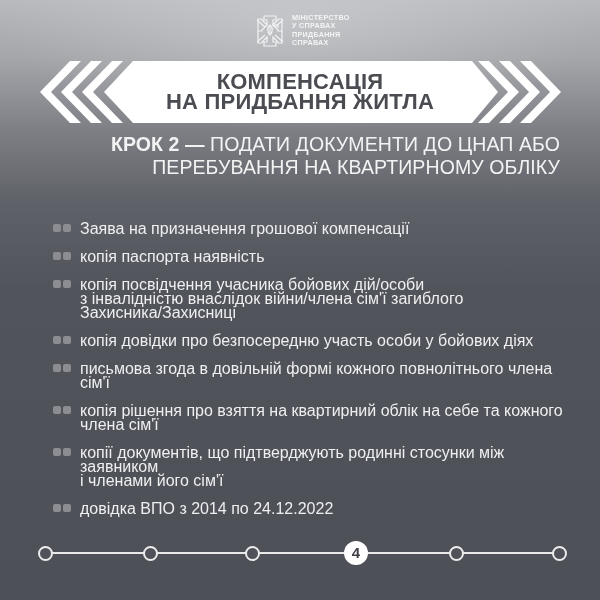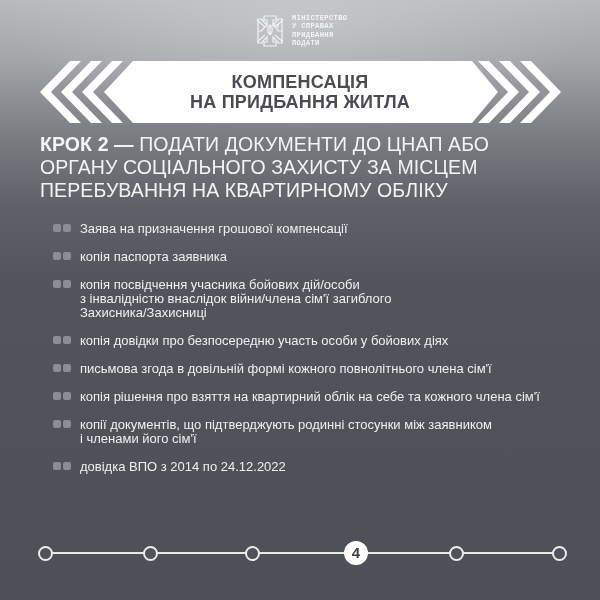--- a/index.html
+++ b/index.html
@@ -9,35 +9,35 @@
     background: linear-gradient(180deg, #b9babd 0%, #a3a5a9 10%, #7c7e84 22%, #5f6168 34%, #52545b 48%, #4e5057 100%);
   }
   .glow {
     position: absolute; left: 0; top: 0; width: 600px; height: 600px;
     background: radial-gradient(ellipse 420px 160px at 300px 20px, rgba(210,211,214,0.55), rgba(210,211,214,0) 70%);
     pointer-events: none;
   }
   .logo { position: absolute; left: 253px; top: 14px; width: 34px; height: 34px; }
   .logo-text {
     position: absolute; left: 292px; top: 14px;
-    font-size: 7.2px; font-weight: bold; color: #f4f4f5; line-height: 8.4px; letter-spacing: 0.3px; font-family: Liberation Mono, monospace;
+    font-size: 7.2px; font-weight: bold; color: #f4f4f5; line-height: 8.4px; letter-spacing: 0.3px;
   }
   .banner { position: absolute; left: 0; top: 60px; width: 600px; height: 64px; }
   .banner-title {
     position: absolute; left: 130px; width: 340px; top: 72px;
-    text-align: center; color: #4a4c52; font-weight: bold; font-size: 18px; line-height: 20px;
+    text-align: center; color: #4a4c52; font-weight: bold; font-size: 22px; line-height: 20px;
     letter-spacing: 0.2px;
   }
   .step-heading {
     position: absolute; left: 40px; width: 520px; top: 133px;
-    text-align: left; color: #f3f3f4; font-size: 19.5px; line-height: 23px; letter-spacing: 0.1px;
+    text-align: right; color: #f3f3f4; font-size: 19.5px; line-height: 23px; letter-spacing: 0.1px;
   }
   .step-heading b { font-weight: bold; }
   .doc-list { position: absolute; left: 52px; top: 222px; width: 530px; margin: 0; padding: 0; list-style: none; }
-  .doc-item { position: relative; padding-left: 28px; color: #eeeff0; font-size: 13px; line-height: 14px; margin-bottom: 14px; }
+  .doc-item { position: relative; padding-left: 28px; color: #eeeff0; font-size: 16px; line-height: 14px; margin-bottom: 14px; }
   .bullet { position: absolute; left: 1px; top: 2px; width: 19px; height: 9px; }
   .bullet i { position: absolute; top: 0; width: 8px; height: 8px; border-radius: 2px; background: #8b8d93; }
   .bullet i:first-child { left: 0; }
   .bullet i:last-child { left: 10px; }
   .doc-text { white-space: pre-line; display: block; }
   .progress { position: absolute; left: 0; top: 538px; width: 600px; height: 30px; }
   .progress-line { position: absolute; left: 44px; right: 41px; top: 14px; height: 2px; background: #e9e9ea; }
   .step-dot {
     position: absolute; top: 8px; width: 11px; height: 11px; margin-left: -7.5px;
     border: 2px solid #ececed; border-radius: 50%; background: #50525a;
@@ -60,21 +60,21 @@
       <path d="M5 17 v12 h4 v-1 l5 -5 v5 h-3 v4 h12 v-4 h-3 v-5 l5 5 v1 h4 v-12"></path>
       <path d="M4 6 L12 13 M30 6 L22 13 M4 28 L12 21 M30 28 L22 21"></path>
       <path d="M17 11 c-3 2 -3 7 0 10 c3 -3 3 -8 0 -10 z"></path>
       <path d="M17 12 v8"></path>
     </g>
   </svg>
   <div class="logo-text">
     <div>МІНІСТЕРСТВО</div>
     <div>У СПРАВАХ</div>
     <div>ПРИДБАННЯ</div>
-    <div>ПОДАТИ</div>
+    <div>СПРАВАХ</div>
   </div>
 </div>
 
 <svg class="banner" viewBox="0 0 600 64">
   <g fill="#ffffff">
     <polygon points="70,1 81,1 51,32 81,63 70,63 40,32"></polygon>
     <polygon points="91,1 102,1 72,32 102,63 91,63 61,32"></polygon>
     <polygon points="112,1 123,1 93,32 123,63 112,63 82,32"></polygon>
   </g>
   <polygon fill="#ffffff" points="133,1 472,1 498,32 472,63 133,63 104,32"></polygon>
@@ -84,38 +84,37 @@
     <polygon points="520,1 531,1 561,32 531,63 520,63 550,32"></polygon>
   </g>
 </svg>
 <div class="banner-title">
   <div>КОМПЕНСАЦІЯ</div>
   <div>НА ПРИДБАННЯ ЖИТЛА</div>
 </div>
 
 <div class="step-heading">
   <div><b>КРОК 2 —</b> <span>ПОДАТИ ДОКУМЕНТИ ДО ЦНАП АБО</span></div>
-  <div>ОРГАНУ СОЦІАЛЬНОГО ЗАХИСТУ ЗА МІСЦЕМ</div>
   <div>ПЕРЕБУВАННЯ НА КВАРТИРНОМУ ОБЛІКУ</div>
 </div>
 
 <ul class="doc-list">
   <li class="doc-item">
     <span class="bullet">
         <i></i>
         <i></i>
       </span>
     <span class="doc-text">Заява на призначення грошової компенсації</span>
   </li>
   <li class="doc-item">
     <span class="bullet">
         <i></i>
         <i></i>
       </span>
-    <span class="doc-text">копія паспорта заявника</span>
+    <span class="doc-text">копія паспорта наявність</span>
   </li>
   <li class="doc-item">
     <span class="bullet">
         <i></i>
         <i></i>
       </span>
     <span class="doc-text">копія посвідчення учасника бойових дій/особи
 з інвалідністю внаслідок війни/члена сім'ї загиблого
 Захисника/Захисниці</span>
   </li>

